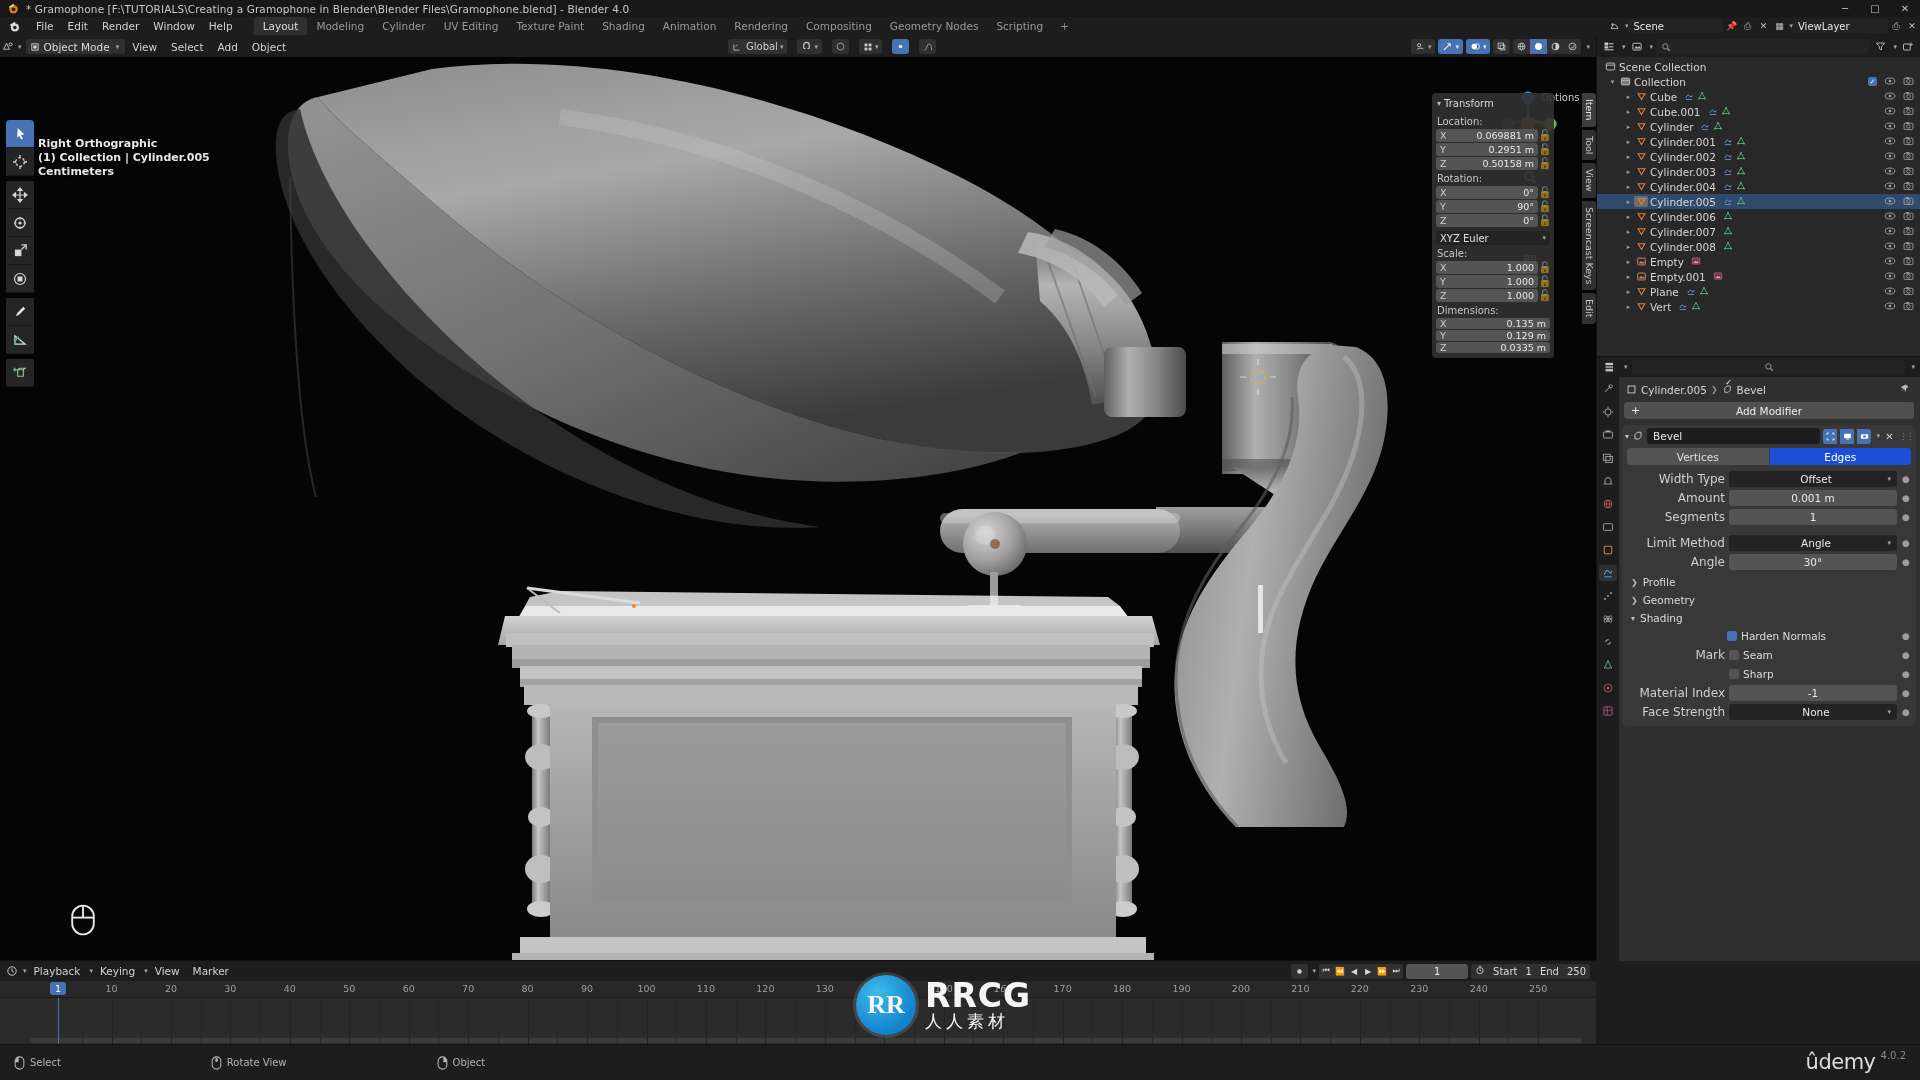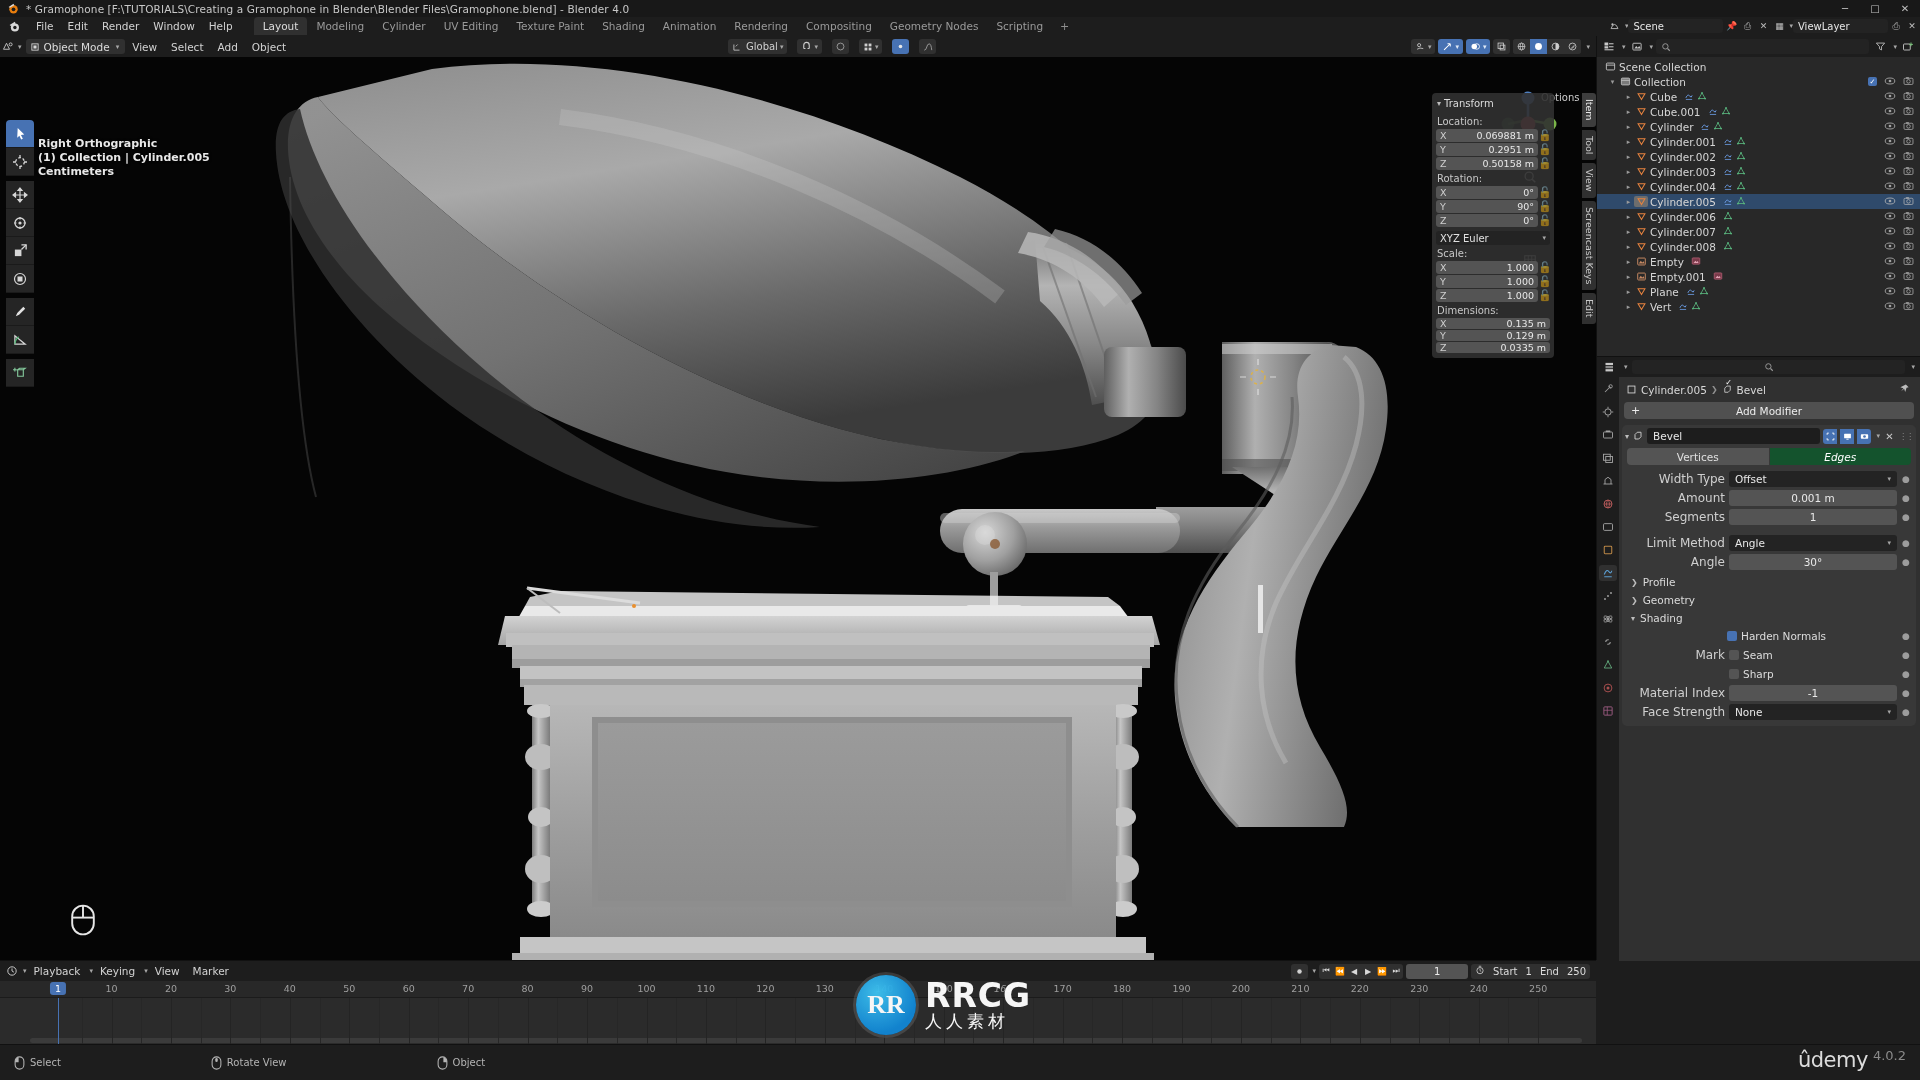--- a/index.html
+++ b/index.html
@@ -170,28 +170,28 @@
   .mh-btn.first { border-radius:3px 0 0 3px;}
   .mh-btn.last { border-radius:0 3px 3px 0;}
   .mh-x { width:13px; text-align:center; color:#c9c9c9; font-size:10px;}
   .seg-row { display:flex; gap:1px; margin:0 2px 6px 2px; }
   .seg {
     flex:1; height:17px; display:flex; align-items:center; justify-content:center;
     font-size:10.5px; background:#545454; color:#e0e0e0;
   }
   .seg:first-child { border-radius:4px 0 0 4px;}
   .seg:last-child { border-radius:0 4px 4px 0;}
-  .seg.on { background:#14532d; color:#fff;font-style:italic;}
+  .seg.on { background:#1d4ed8; color:#fff;}
   .prop-row { display:flex; align-items:center; gap:4px; margin:0 2px 3px 2px; height:16px;}
   .prop-lab { width:98px; text-align:right; font-size:12px; color:#cfcfcf; }
   .prop-ctl {
     flex:1; height:16px; border-radius:3px; background:#545454; display:flex; align-items:center;
     justify-content:center; font-size:10.5px; color:#e8e8e8; position:relative;
   }
-  .prop-ctl.dropdown { background:#232323; justify-content:flex-start; padding-left:6px;}
+  .prop-ctl.dropdown { background:#232323; justify-content:center; padding-left:6px;}
   .prop-ctl.dropdown .dc { position:absolute; right:6px; font-size:7px; color:#a5a5a5;}
   .anim-dot { width:10px; text-align:center; color:#9c9c9c; font-size:9px;}
   .sect-row { display:flex; align-items:center; gap:5px; margin:6px 2px 4px 6px; font-size:10.5px; color:#dadada; }
   .tri { font-size:8px; color:#bdbdbd; }
   .chk-row { display:flex; align-items:center; gap:4px; margin:0 2px 4px 2px; height:15px;}
   .chk { width:10px; height:10px; border-radius:2px; background:#545454; display:flex; align-items:center; justify-content:center;}
   .chk.on { background:#4772b3; }
   .chk .tick { color:#fff; font-size:8px; line-height:8px;}
   .chk-lab { font-size:10.5px; color:#dcdcdc;}
 
@@ -216,21 +216,21 @@
   .tl-scroll-h { position:absolute; left:30px; right:14px; bottom:1px; height:5px; background:#3b3b3b; border-radius:3px;}
 
   
   #status {
     position:absolute; left:0; top:1044px; width:1920px; height:36px; background:#1d1d1d;
     display:flex; align-items:center; border-top:1px solid #111;
   }
   .st-item { display:flex; align-items:center; gap:5px; font-size:10px; color:#b4b4b4; margin-left:14px;}
   .st-right { position:absolute; right:14px; display:flex; gap:5px; }
   #udemy { font-size:21px; color:#dcdcdc; letter-spacing:-.5px; font-weight:500;}
-  #ver { font-size:13px; color:#8a8a8a; margin-bottom:14px;}
+  #ver { font-size:10px; color:#8a8a8a; margin-bottom:14px;}
 
   
   #watermark {
     position:absolute; left:856px; top:975px; z-index:9; display:flex; align-items:center; gap:9px;
     pointer-events:none; opacity:.96;
   }
   #wm-circle {
     width:60px;height:60px;border-radius:50%;
     background:radial-gradient(circle at 35% 30%, #3ec2f0, #1186d4 70%);
     display:flex;align-items:center;justify-content:center;

